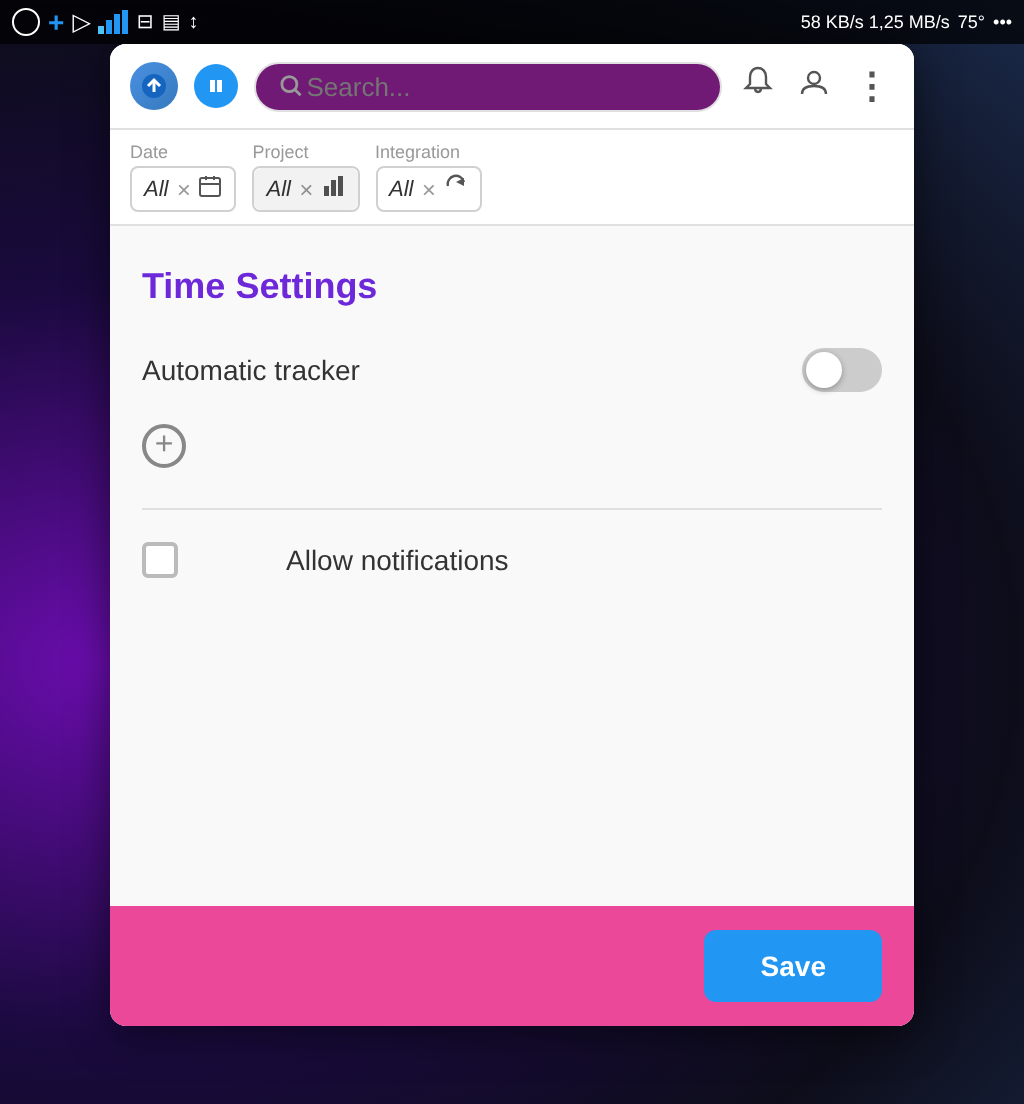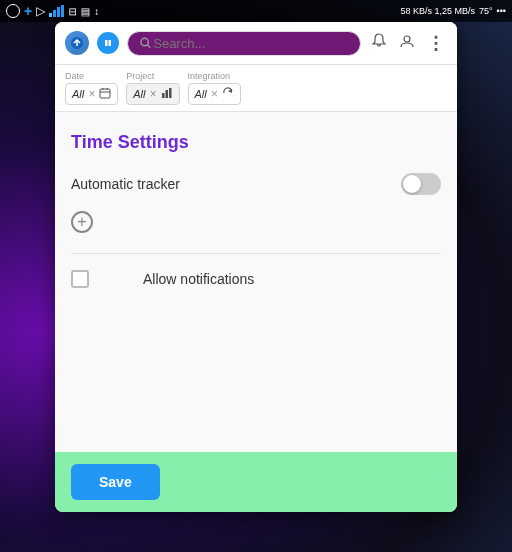--- a/index.html
+++ b/index.html
@@ -298,22 +298,23 @@
     }
     .checkbox-label {
       font-size: 14px;
       color: #333;
       margin-left: 44px;
     }
 
     
     .footer {
       display: flex;
+      justify-content: flex-end;
       padding: 12px 16px;
-      background: #86efac;
+      background: #ec4899;
     }
     .save-btn {
       background: #2196F3;
       color: #fff;
       border: none;
       border-radius: 6px;
       padding: 10px 28px;
       font-size: 14px;
       font-weight: 600;
       cursor: pointer;

